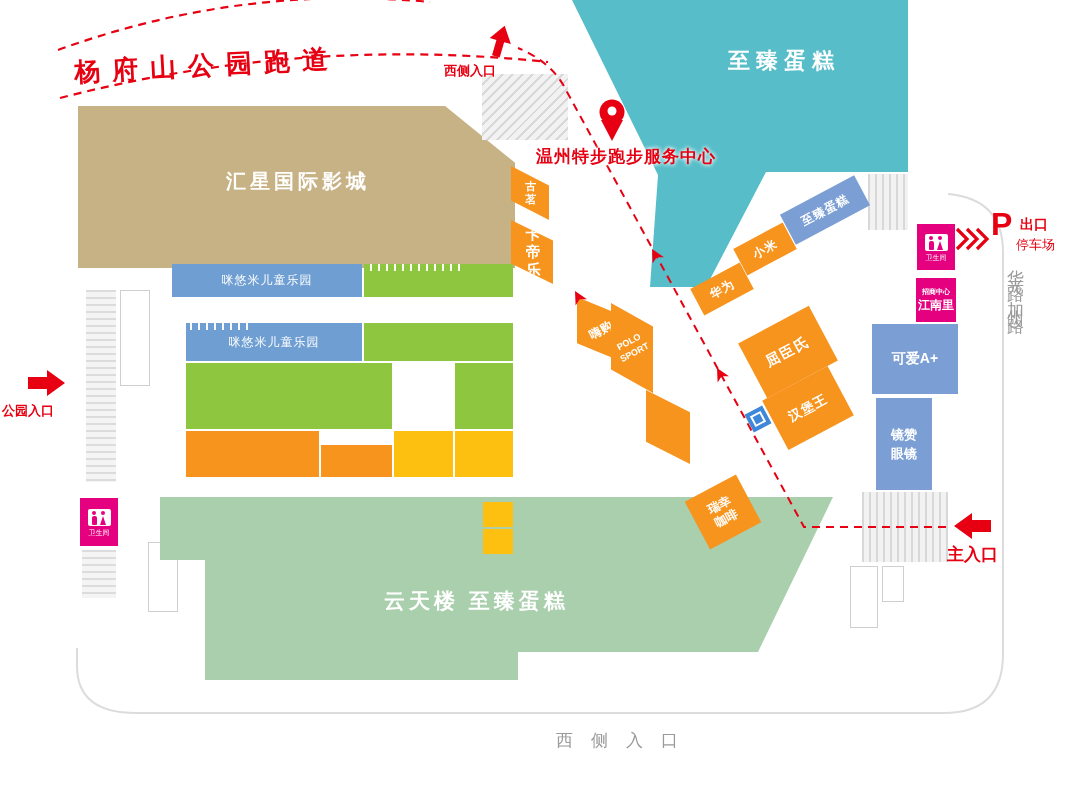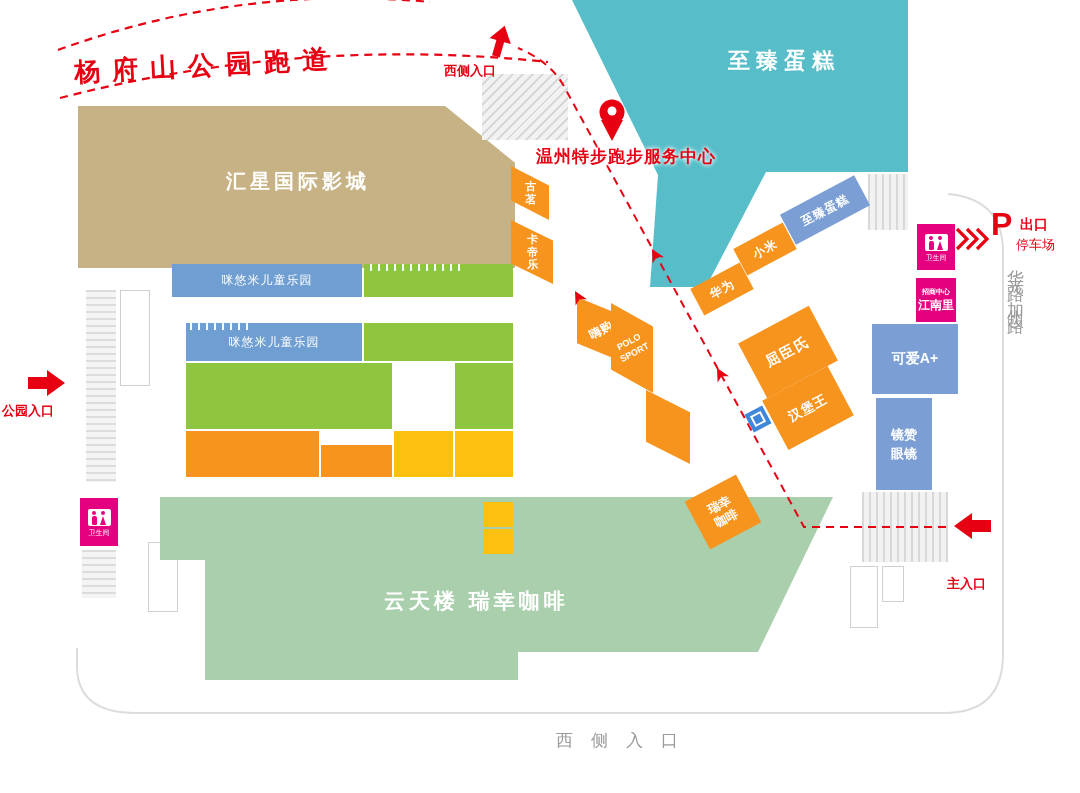--- a/index.html
+++ b/index.html
@@ -70,30 +70,30 @@
   </div>
   <div class="block green" style="left:364px;top:323px;width:149px;height:38px;"></div>
   <div class="block green" style="left:186px;top:363px;width:206px;height:66px;"></div>
   <div class="block green" style="left:455px;top:363px;width:58px;height:66px;"></div>
   <div class="block orangeb" style="left:186px;top:431px;width:133px;height:46px;"></div>
   <div class="block orangeb" style="left:321px;top:445px;width:71px;height:32px;"></div>
   <div class="block yellowb" style="left:394px;top:431px;width:59px;height:46px;"></div>
   <div class="block yellowb" style="left:455px;top:431px;width:58px;height:46px;"></div>
 
   <div class="block" style="left:160px;top:497px;width:673px;height:183px;background:var(--sage);z-index:2;clip-path:polygon(0 0,673px 0,598px 155px,358px 155px,358px 183px,45px 183px,45px 63px,0 63px);">
-    <div class="abs wlbl" style="left:224px;top:90px;font-size:21px;letter-spacing:4px;white-space:nowrap;">云天楼 瑞幸咖啡</div>
+    <div class="abs wlbl" style="left:224px;top:90px;font-size:21px;letter-spacing:4px;white-space:nowrap;">云天楼 至臻蛋糕</div>
   </div>
   <div class="block yellowb" style="left:483px;top:502px;width:30px;height:25px;z-index:6;"></div>
   <div class="block yellowb" style="left:483px;top:529px;width:30px;height:25px;z-index:6;"></div>
 
   <div class="shop" style="left:511px;top:166px;width:38px;height:54px;clip-path:polygon(0 0,100% 36%,100% 100%,0 64%);">
     <span class="stack" style="font-size:11px;">古茗</span>
   </div>
   <div class="shop" style="left:511px;top:220px;width:42px;height:64px;clip-path:polygon(0 0,100% 32%,100% 100%,0 68%);">
-    <span class="stack" style="font-size:11px;">卡帝乐</span>
+    <span class="stack" style="font-size:15px;">卡帝乐</span>
   </div>
   <div class="shop" style="left:577px;top:297px;width:48px;height:66px;clip-path:polygon(0 0,100% 30%,100% 100%,0 70%);">
     <span class="rot" style="font-size:12px;white-space:nowrap;">嗨购</span>
   </div>
   <div class="shop" style="left:611px;top:303px;width:42px;height:90px;clip-path:polygon(0 0,100% 26%,100% 100%,0 74%);">
     <span class="rot" style="font-size:9px;width:34px;text-align:center;line-height:1.3;">POLO SPORT</span>
   </div>
   <div class="shop" style="left:646px;top:390px;width:44px;height:74px;clip-path:polygon(0 0,100% 30%,100% 100%,0 70%);"></div>
   <div class="shop rot" style="left:694px;top:485px;width:58px;height:54px;">
     <span style="font-size:12px;width:2.1em;word-break:break-all;line-height:1.25;text-align:center;">瑞幸咖啡</span>
@@ -180,20 +180,20 @@
       <polygon points="601,120 623,120 612,141" fill="var(--red)"></polygon>
       <circle cx="612" cy="112" r="12.5" fill="var(--red)"></circle>
       <circle cx="612" cy="111" r="4.5" fill="#fff"></circle>
     </g>
   </svg>
 
   <div class="toptext redtext" style="left:74px;top:48px;font-size:26px;letter-spacing:12px;transform:rotate(-3deg);">杨府山公园跑道</div>
   <div class="toptext redtext" style="left:444px;top:62px;font-size:13px;">西侧入口</div>
   <div class="toptext redtext" style="left:536px;top:145px;font-size:17px;letter-spacing:1px;text-shadow:0 0 4px #fff,0 0 4px #fff;">温州特步跑步服务中心</div>
   <div class="toptext redtext" style="left:2px;top:402px;font-size:13px;">公园入口</div>
-  <div class="toptext redtext" style="left:947px;top:543px;font-size:13px;margin-top:32px;">主入口</div>
+  <div class="toptext redtext" style="left:947px;top:543px;font-size:17px;">主入口</div>
   <div class="toptext redtext" style="left:991px;top:206px;font-size:32px;">P</div>
   <div class="toptext redtext" style="left:1020px;top:216px;font-size:14px;">出口</div>
   <div class="toptext redtext" style="left:1016px;top:236px;font-size:13px;font-weight:normal;">停车场</div>
   <div class="toptext graytext" style="left:556px;top:729px;font-size:17px;letter-spacing:18px;">西侧入口</div>
   <div class="toptext graytext" style="left:1004px;top:256px;font-size:17px;letter-spacing:8px;writing-mode:vertical-rl;height:330px;white-space:normal;">华光路（加州路）</div>
 
 </div>
 
 </body></html>

